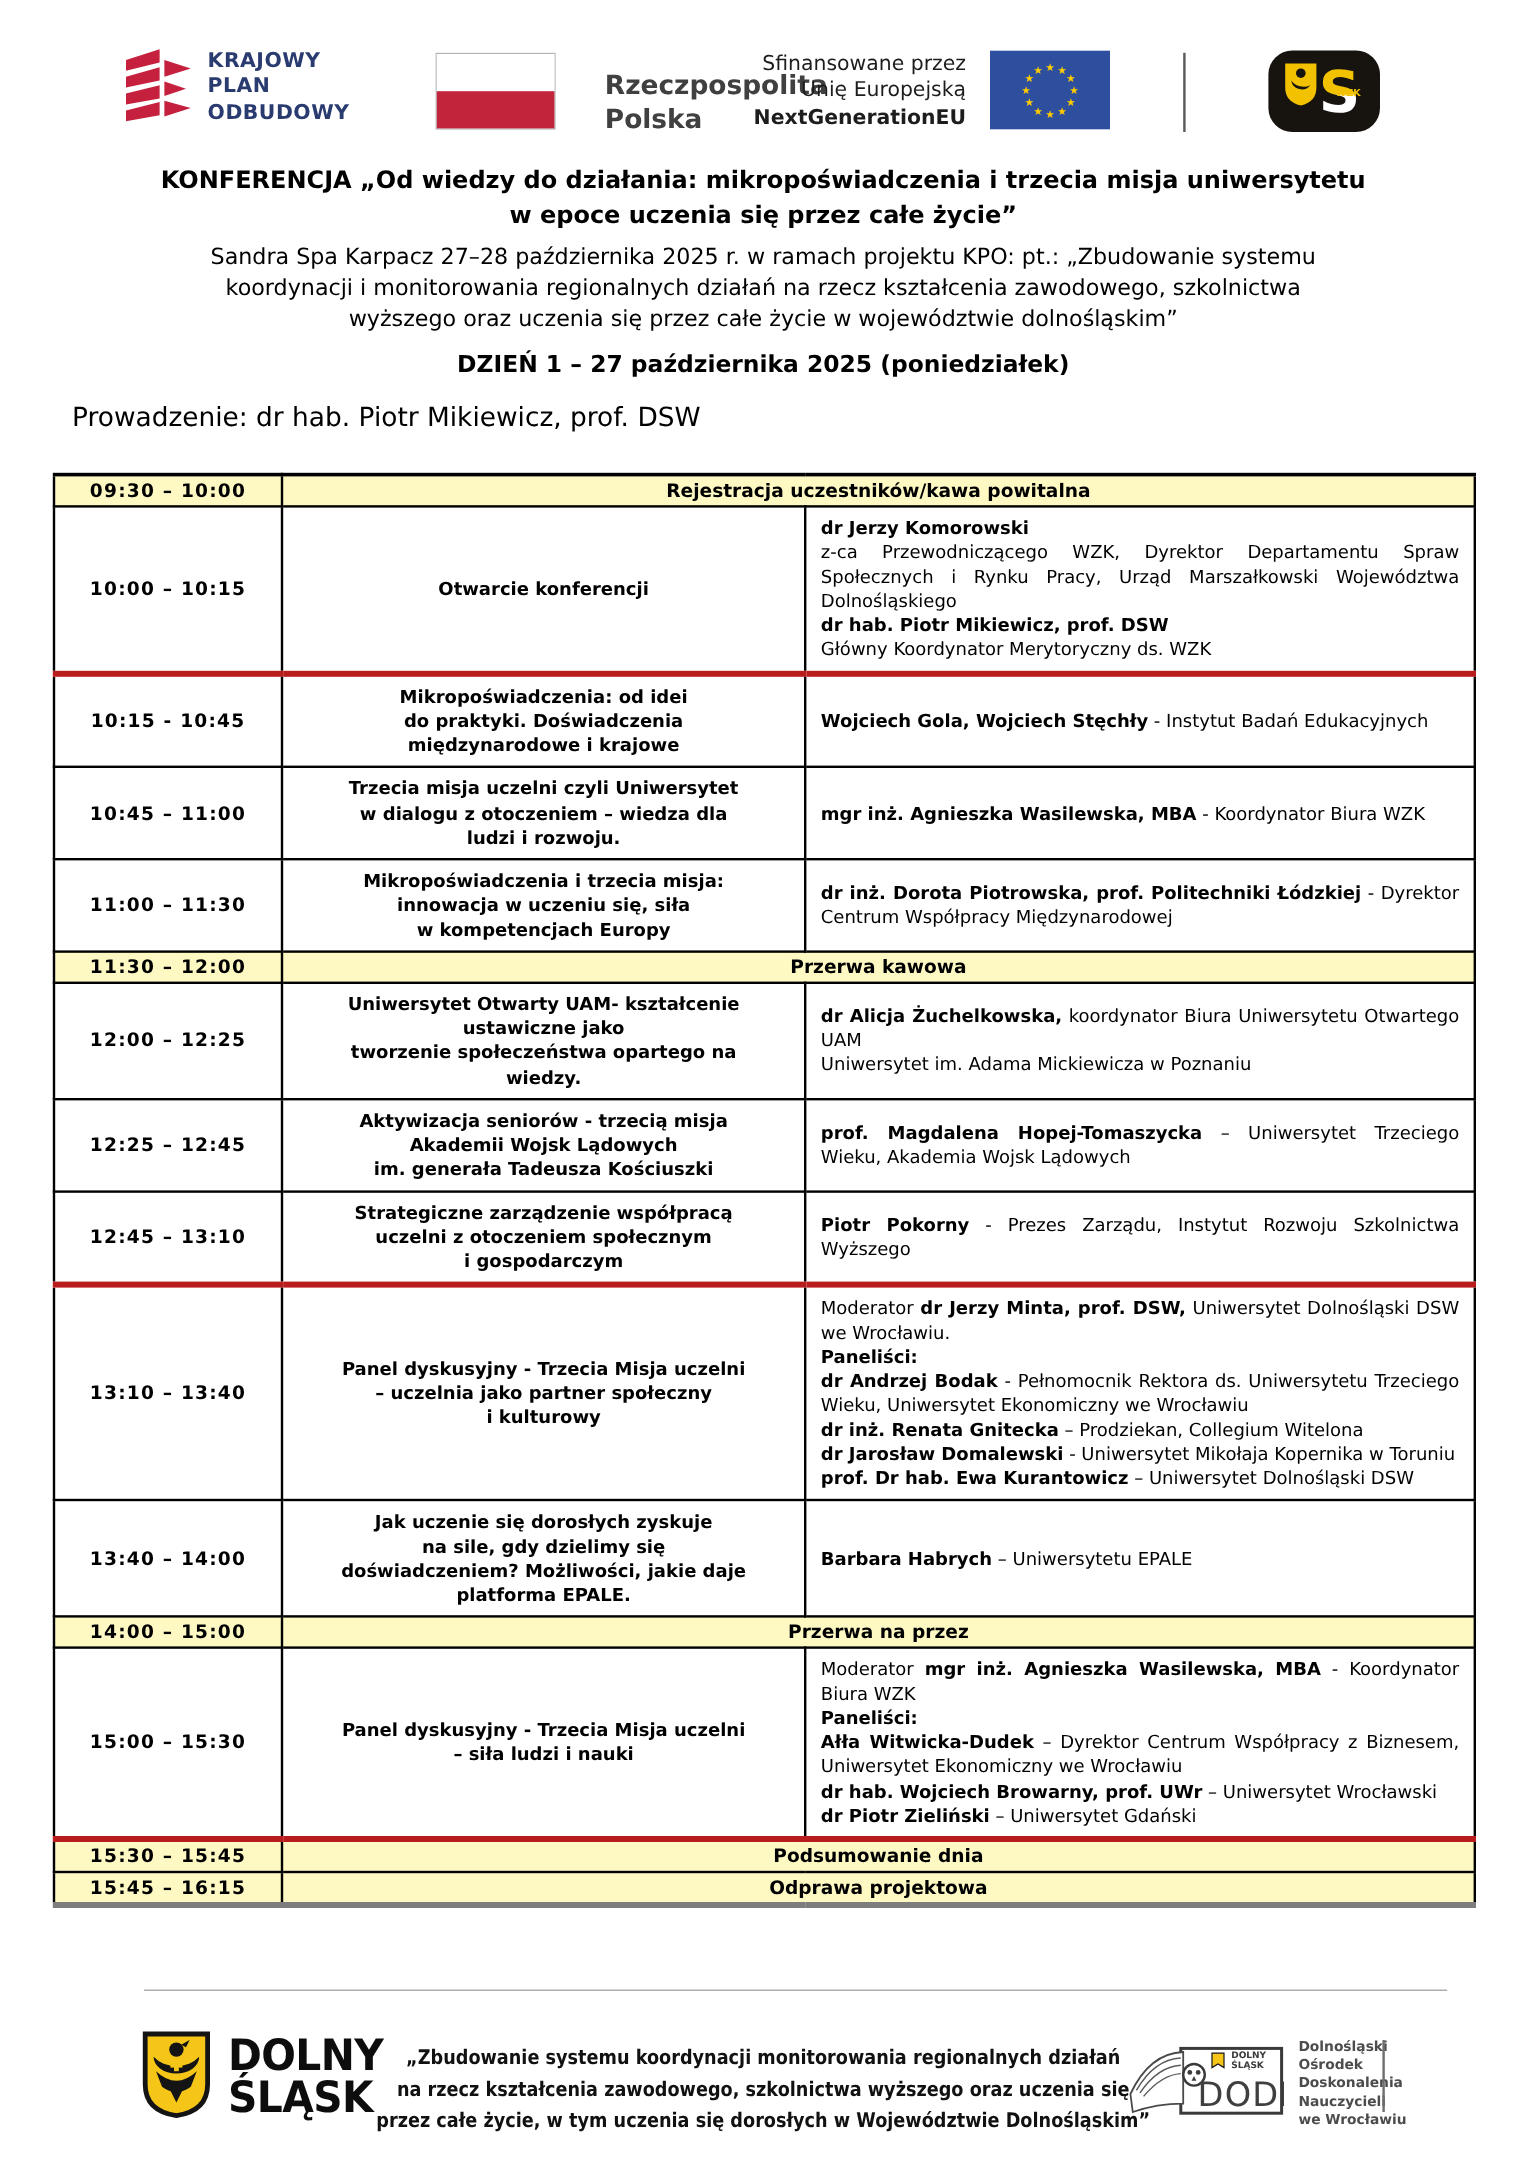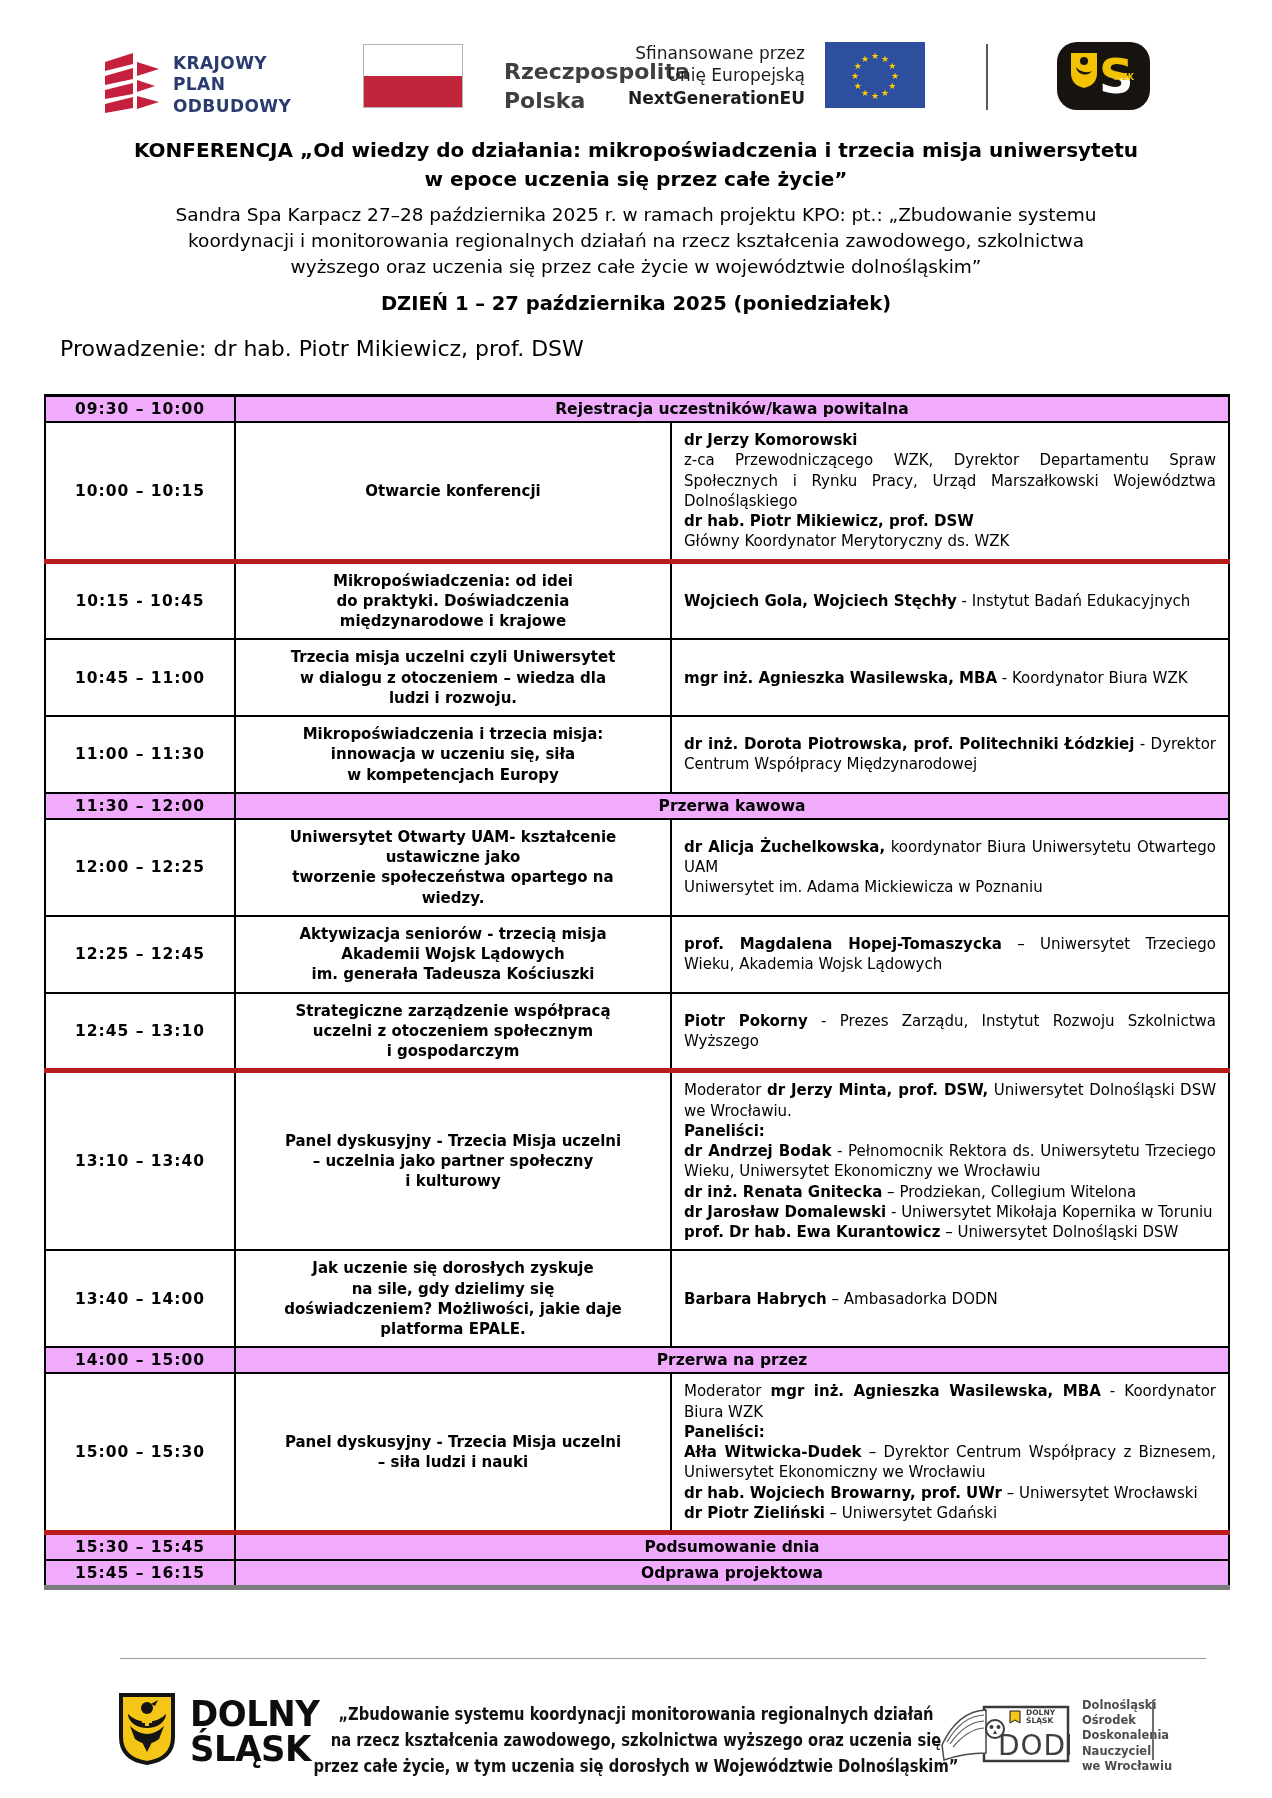--- a/index.html
+++ b/index.html
@@ -1,21 +1,21 @@
 <!DOCTYPE html>
 <html><head>
 <meta charset="utf-8">
 <style>
   html,body{margin:0;padding:0;}
   body{
     width:1272px;height:1798px;position:relative;background:#ffffff;
     font-family:"DejaVu Sans","Liberation Sans",sans-serif;color:#000;overflow:hidden;
   }
   
-  .kpo-logo{position:absolute;left:103px;top:38px;display:flex;align-items:center;gap:12px;margin-top:12px;}
+  .kpo-logo{position:absolute;left:103px;top:38px;display:flex;align-items:center;gap:12px;}
   .kpo-text{font-size:17px;font-weight:bold;color:#2a3b70;line-height:1.25;letter-spacing:.4px;}
   .poland-flag{position:absolute;left:363px;top:44px;width:100px;height:64px;border:1px solid #b5b5b5;box-sizing:border-box;}
   .poland-flag .w{height:50%;background:#fff;}
   .poland-flag .r{height:50%;background:#c1253c;}
   .poland-text{position:absolute;left:504px;top:58px;font-size:22px;font-weight:600;color:#404040;line-height:1.3;}
   .funding-text{position:absolute;left:570px;top:42px;width:235px;text-align:right;font-size:17px;color:#1d1d1d;line-height:1.32;}
   .funding-text .bold-line{font-weight:bold;}
   .eu-flag{position:absolute;left:825px;top:42px;}
   .header-divider{position:absolute;left:986px;top:44px;width:2px;height:66px;background:#5a5a5a;}
   .wzk-logo{position:absolute;left:1057px;top:42px;width:93px;height:68px;background:#17130e;border-radius:20px;
@@ -27,21 +27,21 @@
   .host-line{position:absolute;top:336px;left:60px;font-size:22px;}
   
   .agenda-wrap{position:absolute;top:394px;left:44px;}
   .agenda-table{border-collapse:collapse;table-layout:fixed;width:1184px;
     border:2px solid #000;border-top:3px solid #000;border-bottom:5px solid #7d7d7d;}
   .agenda-table td{border:2px solid #000;vertical-align:middle;box-sizing:border-box;}
   .agenda-table tr.thick-top > td{border-top:5px solid #b91c1c;}
   .col-time{width:190px;text-align:center;font-weight:bold;font-size:15.5px;letter-spacing:1px;padding:3px 2px;}
   .col-session{width:436px;text-align:center;font-weight:bold;font-size:15px;line-height:1.35;padding:7px 10px;}
   .col-speakers{width:558px;font-size:15px;line-height:1.35;padding:7px 12px;text-align:justify;}
-  td.band{background:#f0abfc;}
+  td.band{background:#fef9c3;}
   td.band-label{text-align:center;font-weight:bold;font-size:15.5px;padding:3px 0;}
   .speaker-line span.b{font-weight:bold;}
   
   .footer-rule{position:absolute;top:1658px;left:120px;width:1086px;height:1px;background:#9a9a9a;}
   .ds-logo{position:absolute;left:118px;top:1692px;display:flex;align-items:center;gap:14px;}
   .ds-text{font-size:34px;font-weight:bold;color:#0d0d0d;line-height:.98;letter-spacing:-.5px;transform:scaleY(1.06);transform-origin:left center;}
   .footer-quote{position:absolute;top:1702px;left:286px;width:700px;text-align:center;font-size:15.5px;font-weight:bold;
     line-height:1.55;color:#111;transform:scale(.95,1.08);transform-origin:center top;}
   .dodn-logo{position:absolute;left:938px;top:1698px;display:flex;align-items:center;gap:12px;}
   .dodn-org{font-size:11.5px;font-weight:bold;color:#4c4c4c;line-height:1.32;}
@@ -202,21 +202,21 @@
             <div class="speaker-line"><span class="b">dr Andrzej Bodak</span><span> - Pełnomocnik Rektora ds. Uniwersytetu Trzeciego Wieku, Uniwersytet Ekonomiczny we Wrocławiu</span></div>
             <div class="speaker-line"><span class="b">dr inż. Renata Gnitecka</span><span> – Prodziekan, Collegium Witelona</span></div>
             <div class="speaker-line"><span class="b">dr Jarosław Domalewski</span><span> - Uniwersytet Mikołaja Kopernika w Toruniu</span></div>
             <div class="speaker-line"><span class="b">prof. Dr hab. Ewa Kurantowicz</span><span> – Uniwersytet Dolnośląski DSW</span></div>
           </td>
         </tr>
         <tr>
           <td class="col-time">13:40 – 14:00</td>
           <td class="col-session">Jak uczenie się dorosłych zyskuje<br>na sile, gdy dzielimy się<br>doświadczeniem? Możliwości, jakie daje<br>platforma EPALE.</td>
           <td class="col-speakers">
-            <div class="speaker-line"><span class="b">Barbara Habrych</span><span> – Ambasadorka DODN</span></div>
+            <div class="speaker-line"><span class="b">Barbara Habrych</span><span> – Uniwersytetu EPALE</span></div>
           </td>
         </tr>
         <tr>
           <td class="col-time band">14:00 – 15:00</td>
           <td colspan="2" class="band band-label">Przerwa na przez</td>
         </tr>
         <tr>
           <td class="col-time">15:00 – 15:30</td>
           <td class="col-session">Panel dyskusyjny - Trzecia Misja uczelni<br>– siła ludzi i nauki</td>
           <td class="col-speakers">

